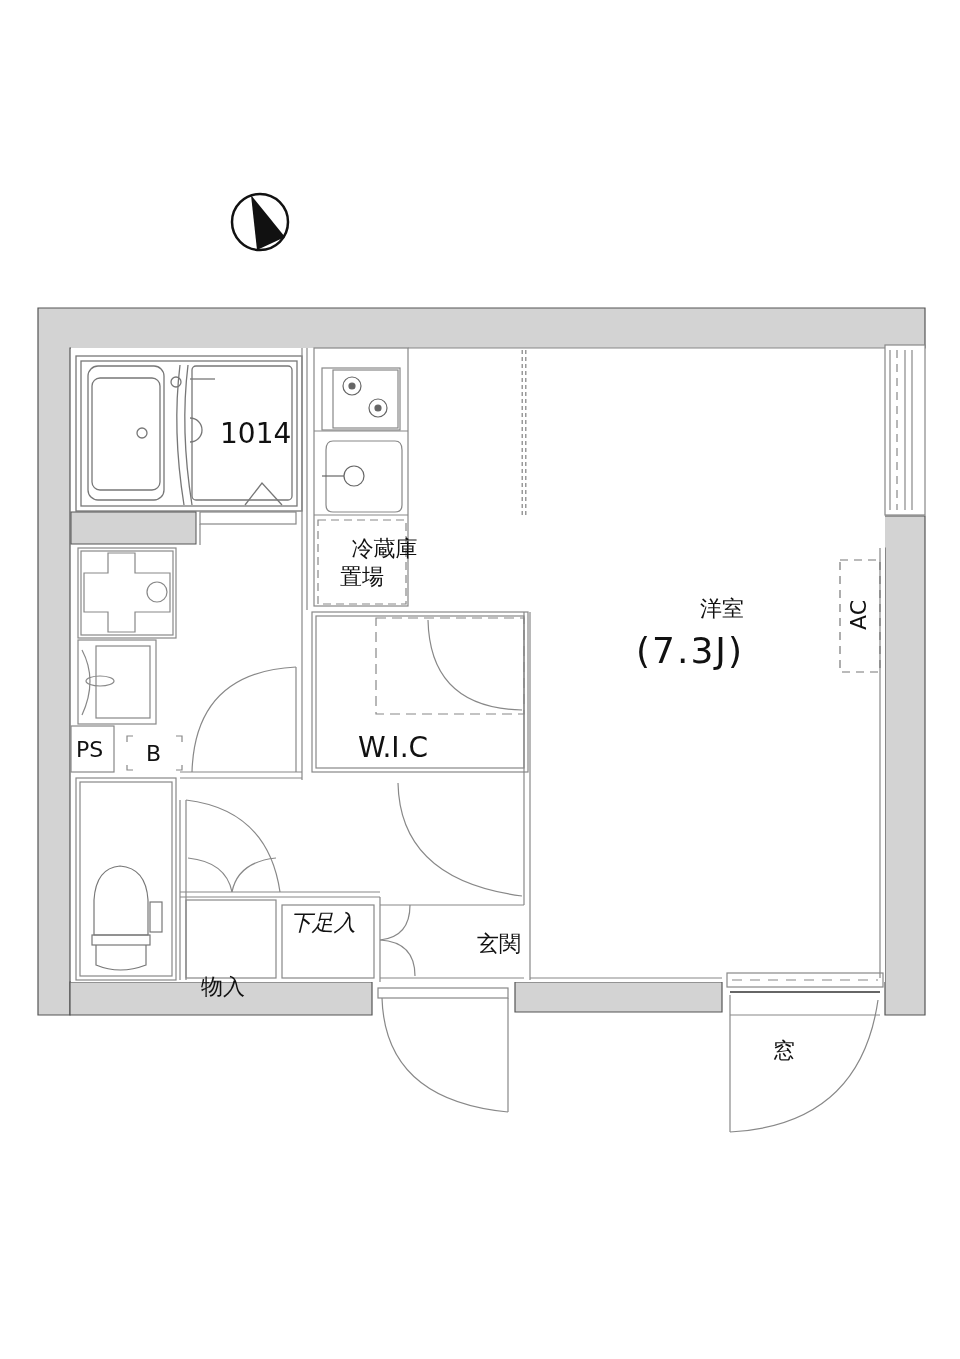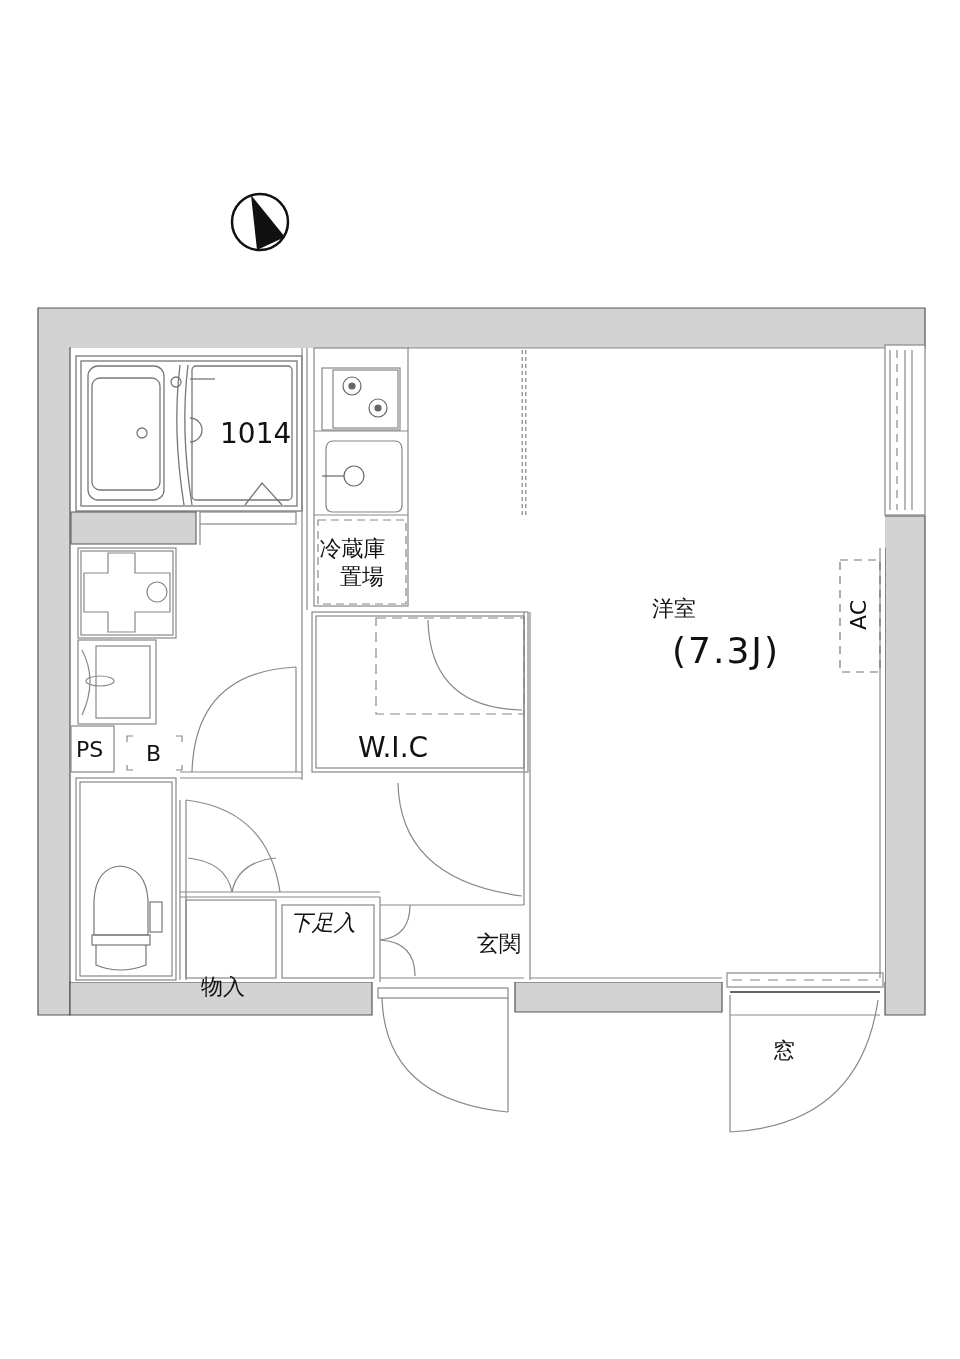--- a/index.html
+++ b/index.html
@@ -178,25 +178,25 @@
     <line x1="732" y1="980" x2="878" y2="980" stroke-dasharray="10,8"></line>
     <line x1="730" y1="992" x2="880" y2="992" stroke="#666" stroke-width="2"></line>
     <line x1="730" y1="1015" x2="880" y2="1015"></line>
     <line x1="730" y1="995" x2="730" y2="1132"></line>
     <path d="M878,1000 Q860,1125 730,1132"></path>
   </g>
 </svg>
 
 <div class="lbl lbl-md" style="left:220px; top:420px;">1014</div>
 
-<div class="lbl lbl-sm lbl-center" style="left:316px; top:538px; width:73px;">冷蔵庫</div>
+<div class="lbl lbl-sm lbl-center" style="left:316px; top:538px; width:73px;padding-left:32px;">冷蔵庫</div>
 <div class="lbl lbl-sm lbl-center" style="left:316px; top:566px; width:92px;">置場</div>
 
-<div class="lbl lbl-sm lbl-center" style="left:624px; top:598px; width:100px;">洋室</div>
-<div class="lbl lbl-lg lbl-center" style="left:600px; top:633px; width:180px;text-align:right;">(7.3J)</div>
+<div class="lbl lbl-sm lbl-center" style="left:672px; top:598px; width:100px;">洋室</div>
+<div class="lbl lbl-lg lbl-center" style="left:600px; top:633px; width:180px;">(7.3J)</div>
 
 <div class="lbl lbl-sm" style="left:848px; top:630px; transform:rotate(-90deg); transform-origin:left top;">AC</div>
 
 <div class="lbl lbl-md" style="left:358px; top:734px;">W.I.C</div>
 
 <div class="lbl lbl-sm" style="left:76px; top:739px;">PS</div>
 <div class="lbl lbl-sm" style="left:146px; top:743px;">B</div>
 
 <div class="lbl lbl-sm" style="left:201px; top:931px;margin-top:45px;">物入</div>
 <div class="lbl lbl-sm" style="left:290px; top:912px;font-style:italic;">下足入</div>

